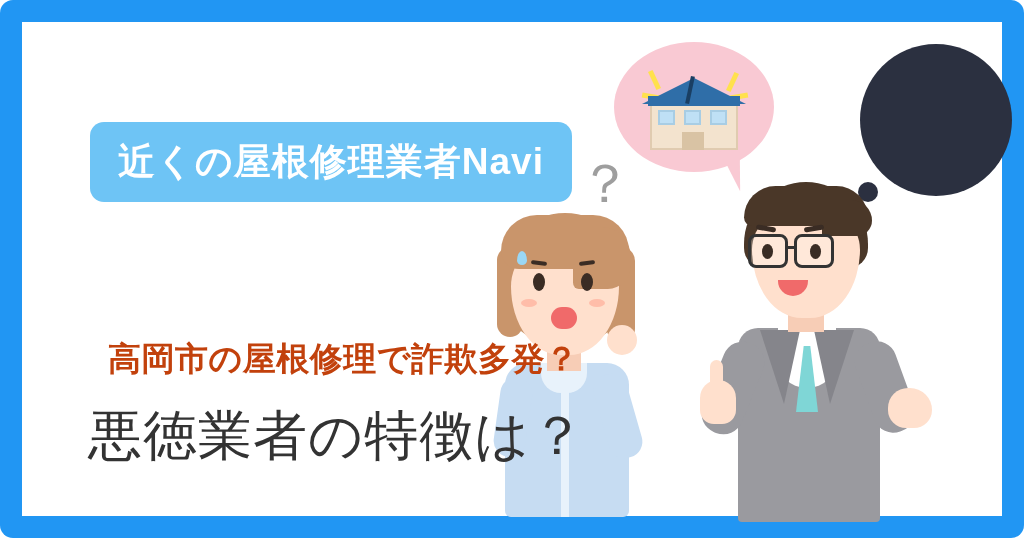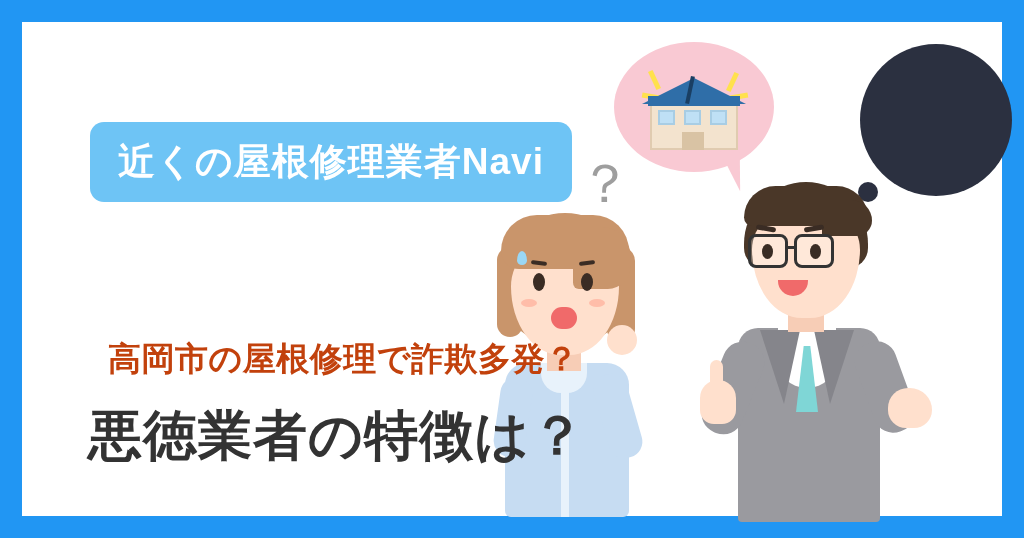--- a/index.html
+++ b/index.html
@@ -9,20 +9,21 @@
   }
   body {
     font-family: "Liberation Sans", sans-serif;
   }
   #canvas {
     position: relative;
     width: 1024px;
     height: 538px;
     background: #2196f3;
     overflow: hidden;
+    border-radius: 13px;
   }
   .inner-frame {
     position: absolute;
     left: 22px;
     top: 22px;
     width: 980px;
     height: 494px;
     background: #ffffff;
   }
 
@@ -56,21 +57,21 @@
     font-weight: bold;
     color: #c2410c;
     white-space: nowrap;
     letter-spacing: 0.5px;
   }
   .headline-main {
     position: absolute;
     left: 66px;
     top: 378px;
     font-size: 54px;
-    font-weight: bold;
+    font-weight: normal;
     color: #333333;
     white-space: nowrap;
     letter-spacing: 1px;
   }
 
   
   .qmark {
     position: absolute;
     left: 556px;
     top: 126px;

